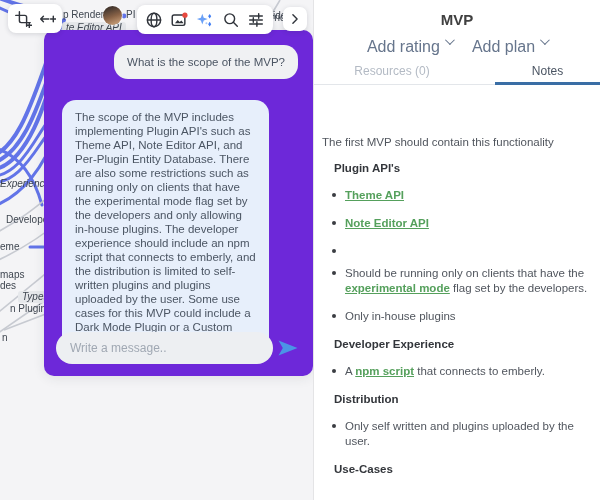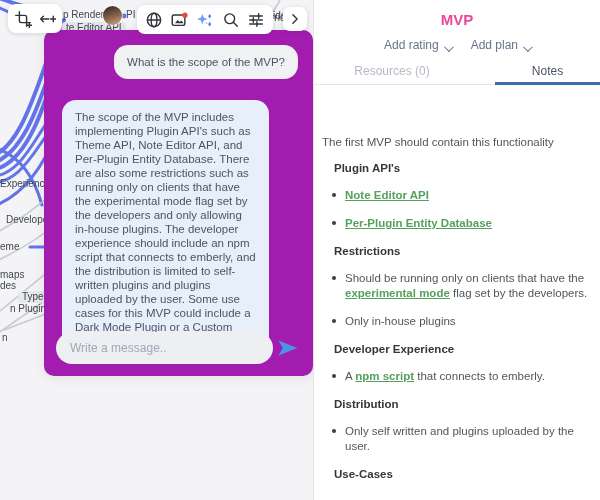--- a/index.html
+++ b/index.html
@@ -11,51 +11,51 @@
   html,body{width:600px;height:500px;overflow:hidden;}
   body{font-family:"Liberation Sans",sans-serif;background:#f4f4f6;position:relative;}
 
   
   .canvas-left{position:absolute;left:0;top:0;width:313px;height:500px;background:#f4f4f6;overflow:hidden;}
   .edges{position:absolute;left:0;top:0;z-index:0;}
   .edge-blue{stroke:var(--edge-blue);stroke-width:4;fill:none;stroke-linecap:round;}
   .edge-blue.thin{stroke-width:3;}
   .edge-gray{stroke:var(--edge-gray);stroke-width:1.6;fill:none;}
   .graph-label{position:absolute;font-size:10px;color:#3f4650;white-space:nowrap;z-index:1;line-height:12px;}
-  .graph-label.pill{background:#e6e8eb;border-radius:3px;padding:0 4px;}
+  .graph-label.pill{background:#e6e8eb;border-radius:3px;padding:0 4px;font-style:italic;}
 
   .avatar{position:absolute;left:103px;top:6px;width:19px;height:19px;border-radius:50%;z-index:2;
     background:linear-gradient(160deg,#463830 18%,#8a6347 55%,#c49b76 88%);box-shadow:0 0 0 1px rgba(255,255,255,.6);}
 
   .toolbar{position:absolute;background:#fff;border-radius:8px;box-shadow:0 1px 5px rgba(40,45,60,.16);
     display:flex;align-items:center;z-index:4;}
   .toolbar-primary{left:8px;top:4px;width:54px;height:29px;justify-content:space-evenly;}
   .toolbar-secondary{left:137px;top:5px;width:136px;height:29px;justify-content:space-evenly;}
   .tb-icon{width:18px;height:18px;display:block;cursor:pointer;}
   .tb-icon .stroke{stroke:#30343b;stroke-width:1.6;fill:none;stroke-linecap:round;stroke-linejoin:round;}
   .expand-btn{position:absolute;left:283px;top:7px;width:24px;height:24px;background:#fff;border:none;border-radius:7px;
     box-shadow:0 1px 5px rgba(40,45,60,.16);display:flex;align-items:center;justify-content:center;z-index:4;cursor:pointer;}
 
   
-  .chat-card{position:absolute;left:44px;top:30px;width:269px;height:346px;background:#a21caf;border-radius:10px;
+  .chat-card{position:absolute;left:44px;top:30px;width:269px;height:346px;background:#6d28d9;border-radius:10px;
     box-shadow:0 2px 12px rgba(40,45,60,.10);z-index:3;padding-left:36px;}
   .bubble{font-size:11.5px;line-height:14px;color:#4b5563;border-radius:14px;padding:10px 13px;}
   .bubble-user{position:absolute;top:15px;right:15px;background:var(--bubble-user);}
   .bubble-assistant{position:absolute;top:70px;left:18px;width:207px;background:var(--bubble-assistant);}
   .input-row{position:absolute;left:12px;right:10px;bottom:12px;display:flex;align-items:center;gap:4px;}
   .msg-input{flex:1;height:32px;border:none;outline:none;background:#edeff2;border-radius:16px;padding:0 14px;
     font-family:"Liberation Sans",sans-serif;font-size:12px;color:#4b5563;}
   .msg-input::placeholder{color:#a0a8b3;}
   .send-btn{width:26px;height:24px;border:none;background:transparent;cursor:pointer;display:flex;align-items:center;}
 
   
   .panel-right{position:absolute;left:313px;top:0;width:287px;height:500px;background:#fff;border-left:1px solid #e4e4e6;}
-  .panel-title{position:absolute;top:11px;left:0;right:0;text-align:center;font-size:15px;font-weight:bold;color:#ec4899;}
+  .panel-title{position:absolute;top:11px;left:0;right:0;text-align:center;font-size:15px;font-weight:bold;color:#404040;}
   .panel-actions{position:absolute;top:38px;left:0;right:0;display:flex;justify-content:center;gap:20px;}
-  .action-item{display:flex;align-items:flex-end;gap:5px;font-size:12px;color:#66758c;cursor:pointer;}
+  .action-item{display:flex;align-items:flex-start;gap:5px;font-size:16px;color:#66758c;cursor:pointer;}
   .chev-down{width:7px;height:7px;border-right:1.5px solid #66758c;border-bottom:1.5px solid #66758c;
     transform:rotate(45deg) translateY(-2px);display:inline-block;}
   .tabs{position:absolute;top:60px;left:0;right:0;height:25px;display:flex;border-bottom:1px solid #e3e6ea;gap:25px;}
   .tab{font-size:12px;text-align:center;cursor:pointer;padding-top:4px;height:25px;}
   .tab-resources{width:55%;color:#b3bac4;}
   .tab-notes{width:37%;margin-left:auto;color:#4a5462;border-bottom:3px solid var(--tab-underline);}
 
   .doc{position:absolute;top:94px;left:8px;right:6px;}
   .doc-head{font-size:15px;font-weight:bold;color:#2d2e30;margin:8px 0 10px;}
   .doc-intro{font-size:11.5px;color:#51565e;margin-bottom:14px;margin-top:42px;}
@@ -92,21 +92,21 @@
 
     <div id="graph-labels">
         <span class="graph-label" style="left: 63px; top: 9px;">p Rendere</span>
         <span class="graph-label" style="left: 126px; top: 9px;">PI</span>
         <span class="graph-label pill" style="left: 62px; top: 22px;">te Editor API</span>
         <span class="graph-label" style="left: 66px; top: 36px;">UI Ov</span>
         <span class="graph-label" style="left: 273px; top: 10px;">ido</span>
         <span class="graph-label" style="left: 271px; top: 12px;">rrid</span>
         <span class="graph-label" style="left: 52px; top: 103px;">Gl</span>
         <span class="graph-label" style="left: 52px; top: 116px;">Ma</span>
-        <span class="graph-label" style="left: 0px; top: 178px;">Experienc</span>
+        <span class="graph-label" style="left: 0px; top: 178px; font-style: italic;">Experienc</span>
         <span class="graph-label" style="left: 6px; top: 214px;">Developer</span>
         <span class="graph-label" style="left: 0px; top: 241px;">eme</span>
         <span class="graph-label" style="left: 0px; top: 269px;">maps</span>
         <span class="graph-label" style="left: 0px; top: 280px;">des</span>
         <span class="graph-label pill" style="left: 10px; top: 291px; margin-left: 8px;">Types</span>
         <span class="graph-label" style="left: 10px; top: 303px;">n Plugin</span>
         <span class="graph-label" style="left: 2px; top: 332px;">n</span>
       </div>
 
     <div class="avatar"></div>
@@ -188,27 +188,29 @@
       <div class="tab tab-resources">Resources (0)</div>
       <div class="tab tab-notes">Notes</div>
     </div>
 
     <div class="doc">
       <div class="doc-intro">The first MVP should contain this functionality</div>
       <div id="doc-sections">
           <div class="doc-subhead">Plugin API's</div>
           <div class="doc-bullet">
             <span class="dot"></span>
+            <span><a class="doc-link">Theme API</a></span>
+          </div>
+          <div class="doc-bullet">
+            <span class="dot"></span>
             <span><a class="doc-link">Note Editor API</a></span>
           </div>
           <div class="doc-bullet">
             <span class="dot"></span>
-            <span><a class="doc-link">Per-Plugin Entity Database</a></span>
-          </div>
-          <div class="doc-subhead">Restrictions</div>
+          </div>
           <div class="doc-bullet">
             <span class="dot"></span>
             <span>Should be running only on clients that have the <a class="doc-link">experimental mode</a> flag set by the developers.</span>
           </div>
           <div class="doc-bullet">
             <span class="dot"></span>
             <span>Only in-house plugins</span>
           </div>
           <div class="doc-subhead">Developer Experience</div>
           <div class="doc-bullet">

